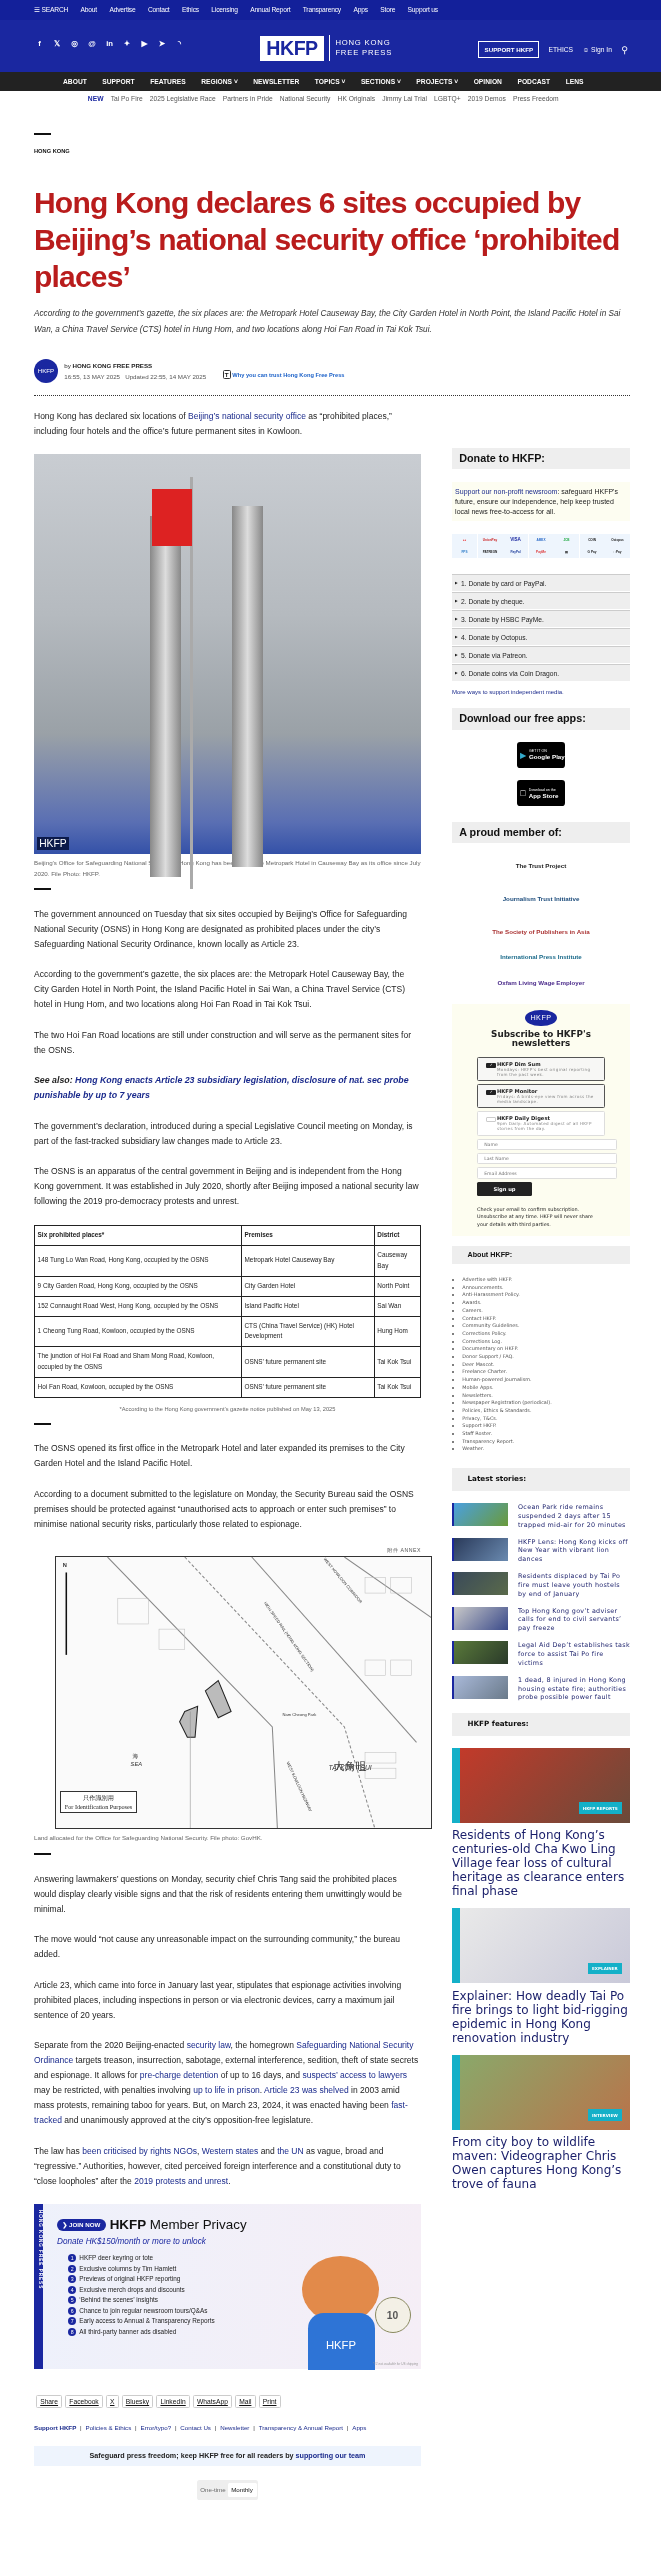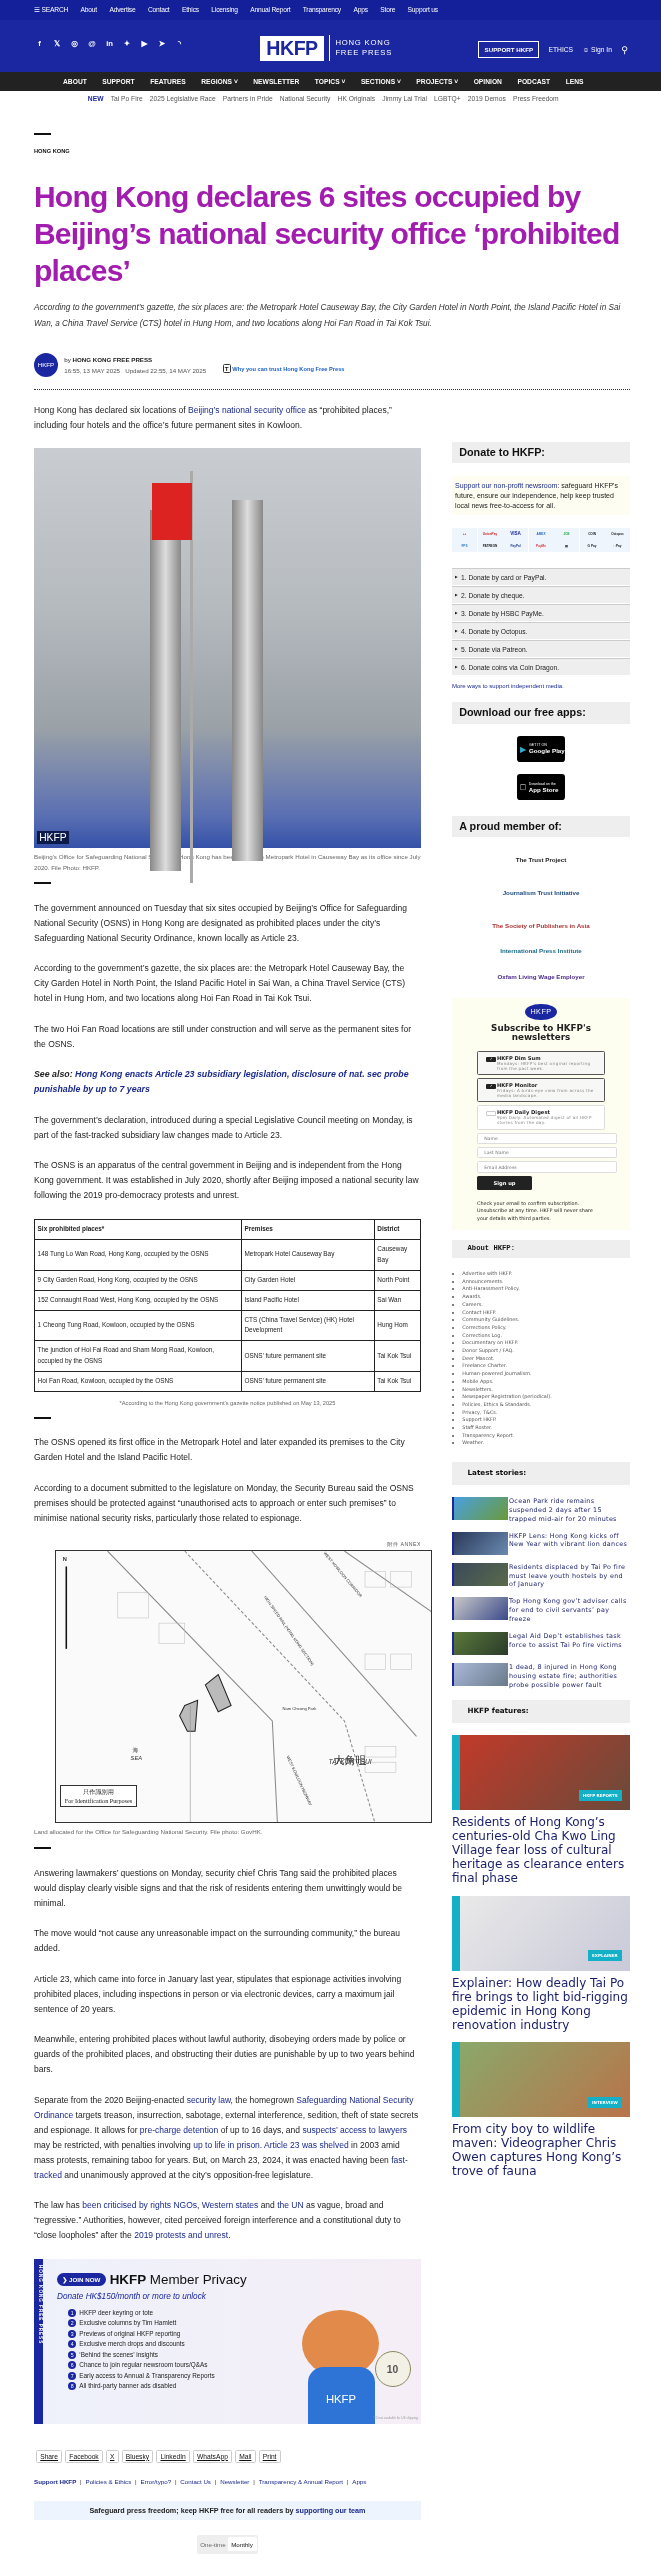--- a/index.html
+++ b/index.html
@@ -15,21 +15,21 @@
 .logo .bar{width:1px;height:26px;background:#fff;margin:0 5.2px}
 .logo .txt{font-size:7.7px;line-height:10.3px;letter-spacing:0.8px}
 .hright{position:absolute;right:34px;top:21.6px;display:flex;align-items:center;gap:9.3px;font-size:6.7px}
 .support-btn{border:0.5px solid #fff;padding:4.1px 5.2px;font-weight:bold;font-size:6.2px}
 .mainnav{height:19.6px;background:#222;display:flex;justify-content:center;align-items:center;gap:15.5px;color:#fff;font-weight:bold;font-size:6.7px;padding-right:15.5px}
 .trend{height:14.4px;display:flex;justify-content:center;gap:7.2px;align-items:center;font-size:6.7px;color:#555;padding-right:15.5px}
 .trend .new{color:#1a27a0;font-weight:bold}
 .wrap{position:relative;padding:0 34px}
 .dash{width:16.5px;height:2.1px;background:#111}
 .kicker{font-weight:bold;font-size:5.7px;margin-top:13.4px;color:#111}
-h1{font-size:30px;line-height:37px;font-weight:bold;color:#a21caf;margin-top:24px;letter-spacing:-0.8px;font-family:"Liberation Sans Narrow","Liberation Sans",sans-serif}
+h1{font-size:30px;line-height:37px;font-weight:bold;color:#b91c1c;margin-top:30px;letter-spacing:-0.8px;font-family:"Liberation Sans Narrow","Liberation Sans",sans-serif}
 .deck{font-style:italic;font-size:8.2px;line-height:15.5px;color:#333;margin-top:11.3px;width:592px}
 .byline{display:flex;align-items:center;margin-top:21.6px;gap:6.2px}
 .avatar{width:24px;height:24px;border-radius:50%;background:#1a27a0;color:#fff;font-size:6.2px;display:flex;align-items:center;justify-content:center}
 .byline .by{font-size:6.2px}
 .byline .by b{font-size:6.2px}
 .byline .dt{font-size:6.2px;color:#555;margin-top:4.1px}
 .trust{font-size:5.7px;color:#1a60c8;font-weight:bold;margin-left:10.3px;margin-top:7.2px;display:flex;align-items:center;gap:1.5px}
 .trust i{display:inline-block;width:8.2px;height:9.3px;border:0.8px solid #333;border-radius:1.5px;font-style:normal;text-align:center;font-size:6.2px;color:#111}
 .rule{border-top:0.5px dotted #333;margin-top:12.4px;width:596px}
 .cols{display:flex;gap:31px;margin-top:12.4px}
@@ -90,21 +90,21 @@
 .opt{border:0.5px solid #555;border-radius:1.5px;background:#f7f7f5;padding:2.6px 4.1px 3.1px 19px;position:relative;margin-bottom:3.1px;font-family:"DejaVu Sans",sans-serif}
 .opt.off{border-color:#ddd;background:#fff}
 .opt .cb{position:absolute;left:8.2px;top:4.6px;width:10.3px;height:5.2px;background:#222;border-radius:1px;color:#fff;font-size:3.6px;text-align:center;line-height:5.2px}
 .opt.off .cb{background:#fff;border:0.5px solid #ccc}
 .opt b{font-size:5.2px;display:block}
 .opt span{font-size:4.1px;color:#888;line-height:5.2px;display:block;letter-spacing:0.3px}
 .inp{width:140px;height:11.3px;border:0.5px solid #ddd;border-radius:1.5px;background:#fff;font-size:4.6px;padding-left:6.2px;margin-bottom:3.1px;color:#888;font-family:"DejaVu Sans",sans-serif;display:block}
 .signup{width:55px;height:14.4px;background:#222;color:#fff;border-radius:1.5px;font-size:5.2px;font-weight:bold;text-align:center;line-height:14.4px;font-family:"DejaVu Sans",sans-serif}
 .nl .fine{font-size:4.9px;line-height:7.7px;margin-top:9.3px;font-family:"DejaVu Sans",sans-serif;color:#222}
 .about ul{list-style:disc;padding-left:10.3px;font-size:4.9px;line-height:7.7px;color:#555;font-family:"DejaVu Sans",sans-serif}
-.latest .it{display:flex;gap:1px;margin-bottom:8.2px}
+.latest .it{display:flex;gap:10px;margin-bottom:8.2px}
 .latest .th{width:56px;height:23px;flex:none;background:linear-gradient(135deg,#6d8fb6,#3e5a2b);border-left:2.6px solid #1a27a0}
 .latest .tt{font-size:6.4px;line-height:8.8px;color:#1a1f6a;font-family:"DejaVu Sans",sans-serif;letter-spacing:0.3px}
 .feat .img{width:178px;height:75px;border-left:8.2px solid #14b0c8;position:relative}
 .feat .tag{position:absolute;right:8.2px;bottom:9.3px;background:#14b0c8;color:#fff;font-size:4.1px;font-weight:bold;padding:3.1px 4.1px;font-family:"DejaVu Sans",sans-serif}
 .feat .ft{font-size:12px;line-height:14px;color:#1a1f6a;margin:5.2px 0 10.3px;font-family:"DejaVu Sans",sans-serif}
 </style>
 </head>
 <body>
 
 <div class="top">
@@ -297,21 +297,20 @@
           <div style="font-size:6.2px">只作識別用</div>
           <div style="font-size:6.2px">For Identification Purposes</div>
         </div>
       </div>
       <div class="cap">Land allocated for the Office for Safeguarding National Security. File photo: GovHK.</div>
       <div class="dash" style="margin-bottom:16.5px"></div>
 
       <p>Answering lawmakers’ questions on Monday, security chief Chris Tang said the prohibited places would display clearly visible signs and that the risk of residents entering them unwittingly would be minimal.</p>
       <p>The move would “not cause any unreasonable impact on the surrounding community,” the bureau added.</p>
       <p>Article 23, which came into force in January last year, stipulates that espionage activities involving prohibited places, including inspections in person or via electronic devices, carry a maximum jail sentence of 20 years.</p>
-      <p>Meanwhile, entering prohibited places without lawful authority, disobeying orders made by police or guards of the prohibited places, and obstructing their duties are punishable by up to two years behind bars.</p>
       <p><span>Separate from the 2020 Beijing-enacted </span><a>security law</a><span>, the homegrown </span><a>Safeguarding National Security Ordinance</a><span> targets treason, insurrection, sabotage, external interference, sedition, theft of state secrets and espionage. It allows for </span><a>pre-charge detention</a><span> of up to 16 days, and </span><a>suspects’ access to lawyers</a><span> may be restricted, with penalties involving </span><a>up to life in prison</a><span>. </span><a>Article 23 was shelved</a><span> in 2003 amid mass protests, remaining taboo for years. But, on March 23, 2024, it was enacted having been </span><a>fast-tracked</a><span> and unanimously approved at the city’s opposition-free legislature.</span></p>
       <p><span>The law has </span><a>been criticised by rights NGOs</a><span>, </span><a>Western states</a><span> and </span><a>the UN</a><span> as vague, broad and “regressive.” Authorities, however, cited perceived foreign interference and a constitutional duty to “close loopholes” after the </span><a>2019 protests and unrest</a><span>.</span></p>
 
       <div class="banner">
         <div class="vbar">HONG KONG FREE PRESS</div>
         <div class="join">
           <span class="pill">❯ <span>JOIN NOW</span></span>
           <span class="t"><b>HKFP</b><span> Member Privacy</span></span>
         </div>
         <div class="sub">Donate HK$150/month or more to unlock</div>
@@ -434,21 +433,21 @@
           <b>HKFP Daily Digest</b>
             <span>9pm Daily: Automated digest of all HKFP stories from the day.</span>
         </div>
         <input class="inp" placeholder="Name" style="">
         <input class="inp" placeholder="Last Name" style="">
         <input class="inp" placeholder="Email Address" style="">
         <div class="signup">Sign up</div>
         <div class="fine">Check your email to confirm subscription. Unsubscribe at any time. HKFP will never share your details with third parties.</div>
       </div>
 
-      <div class="sbh" style="margin-top:10.3px;font-family:Liberation Mono, monospace;font-size:7.2px;padding-left:15.5px;height:17.5px;line-height:5.2px">About HKFP:</div>
+      <div class="sbh" style="margin-top:10.3px;font-family:Liberation Sans, sans-serif;font-size:7.2px;padding-left:15.5px;height:17.5px;line-height:5.2px">About HKFP:</div>
       <div class="about">
         <ul id="about-list">
             <li>Advertise with HKFP.</li>
             <li>Announcements.</li>
             <li>Anti-Harassment Policy.</li>
             <li>Awards.</li>
             <li>Careers.</li>
             <li>Contact HKFP.</li>
             <li>Community Guidelines.</li>
             <li>Corrections Policy.</li>

